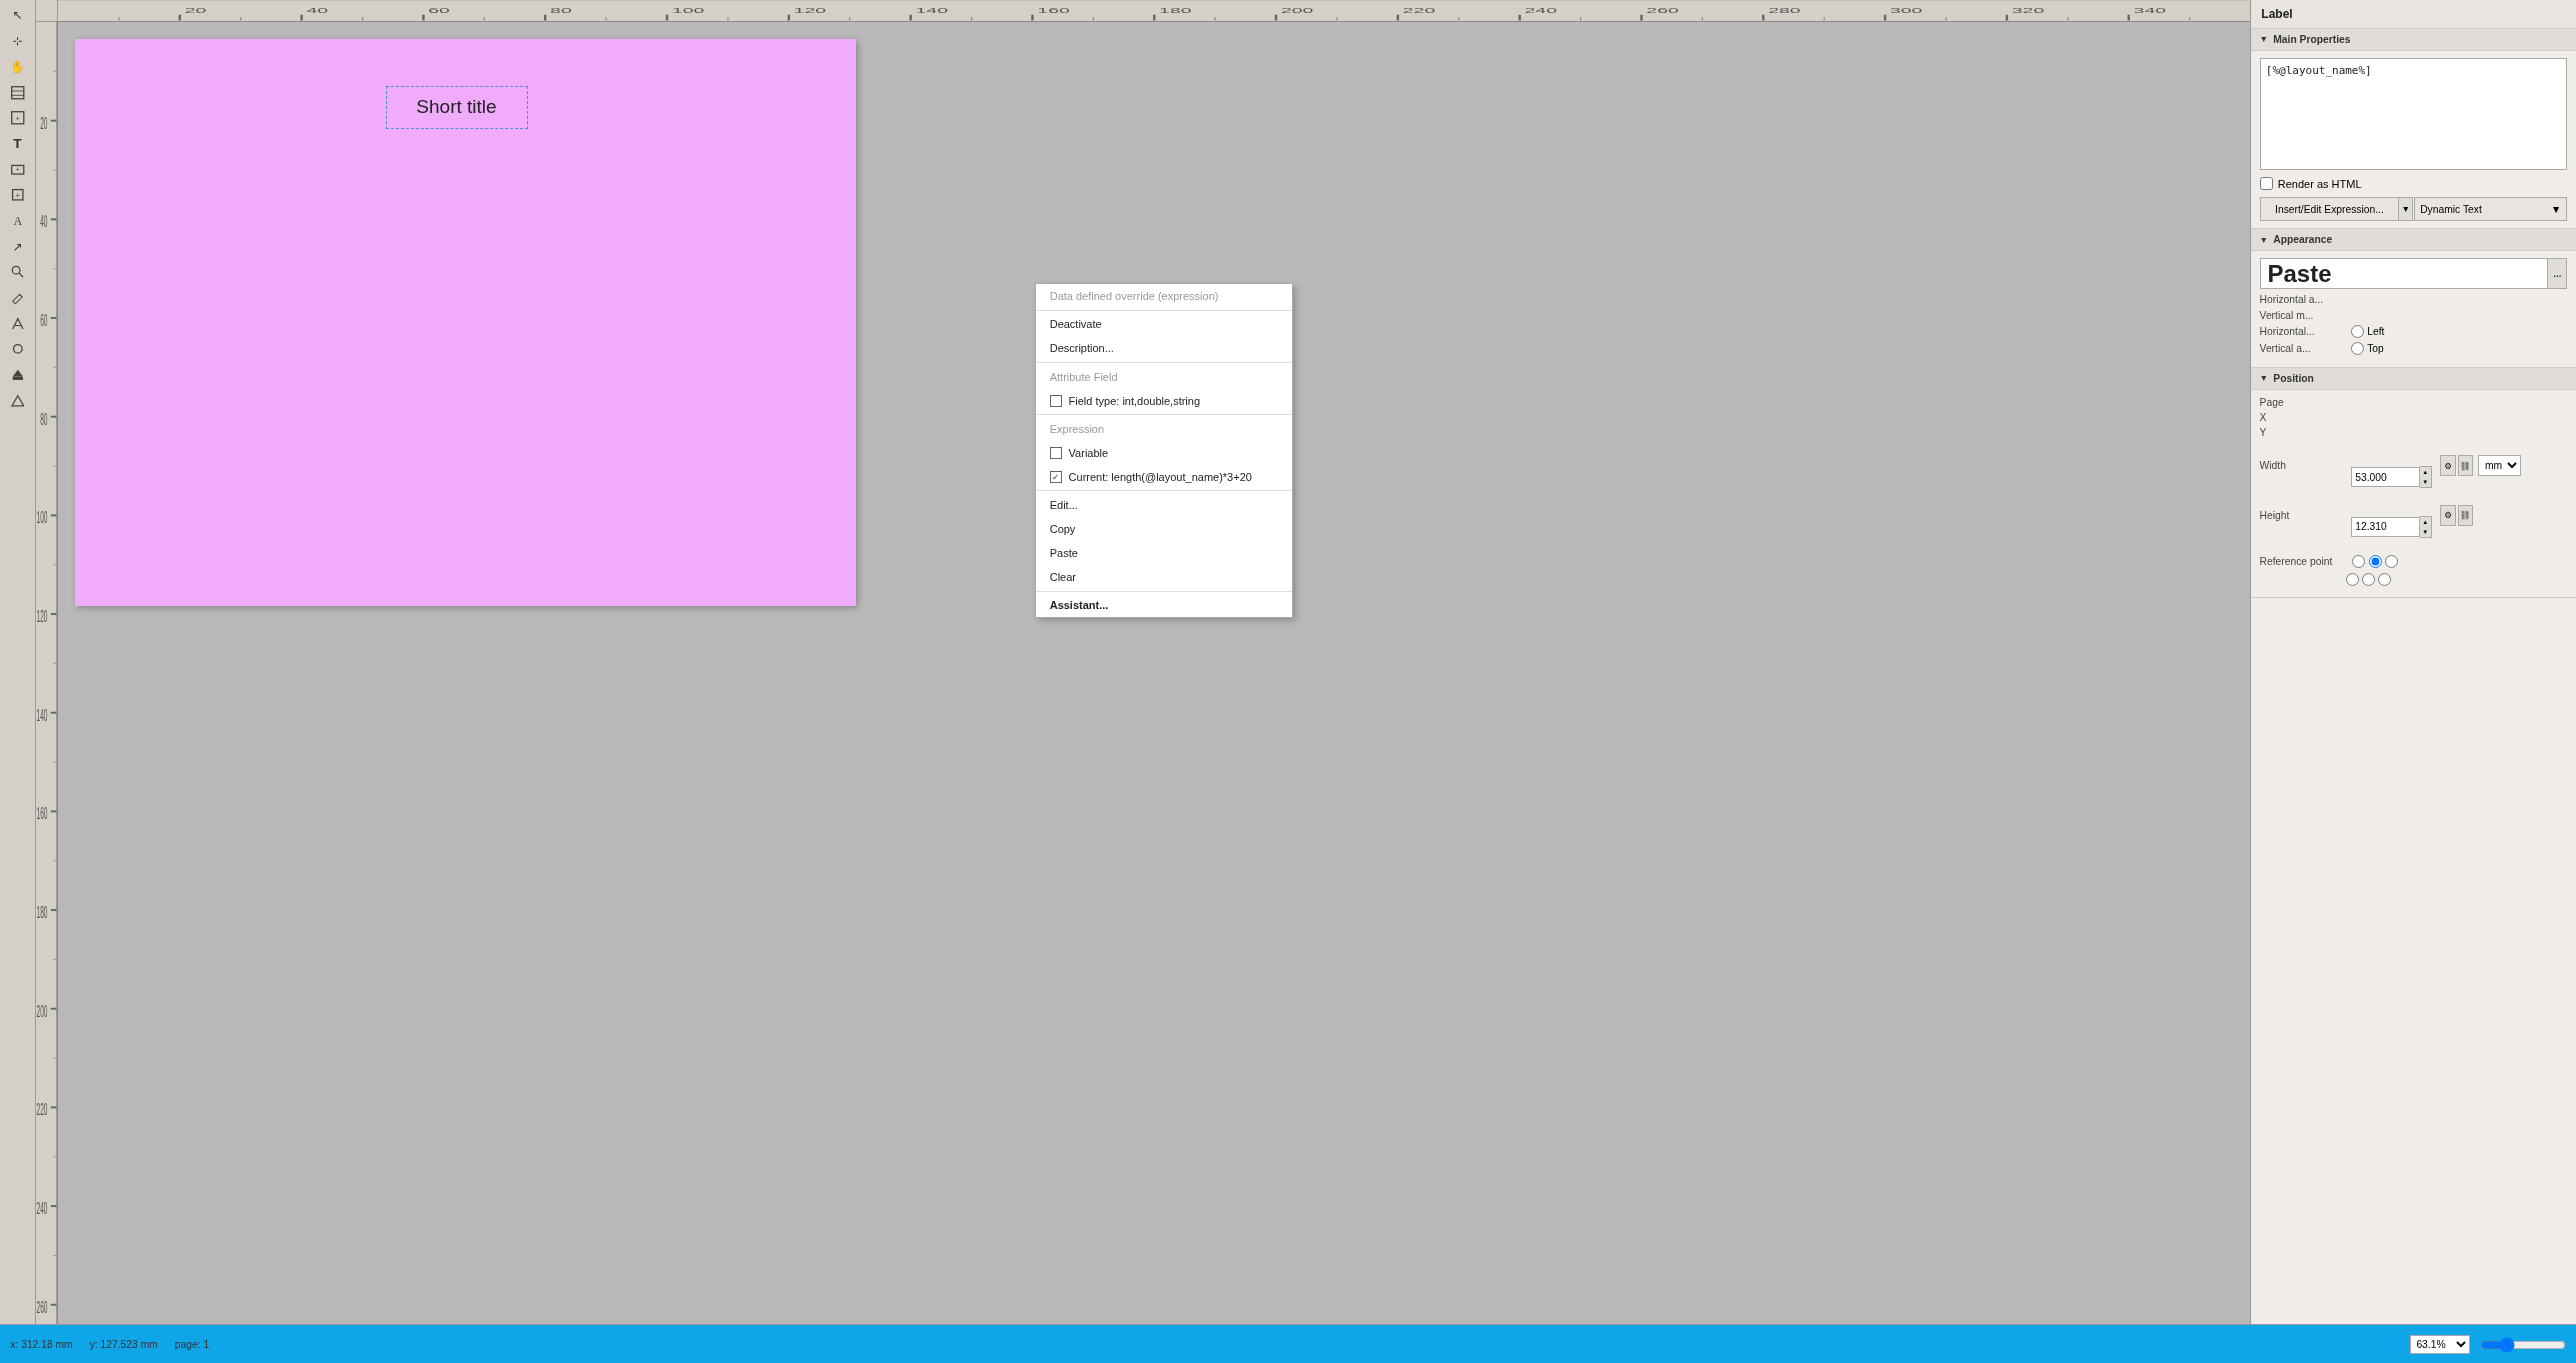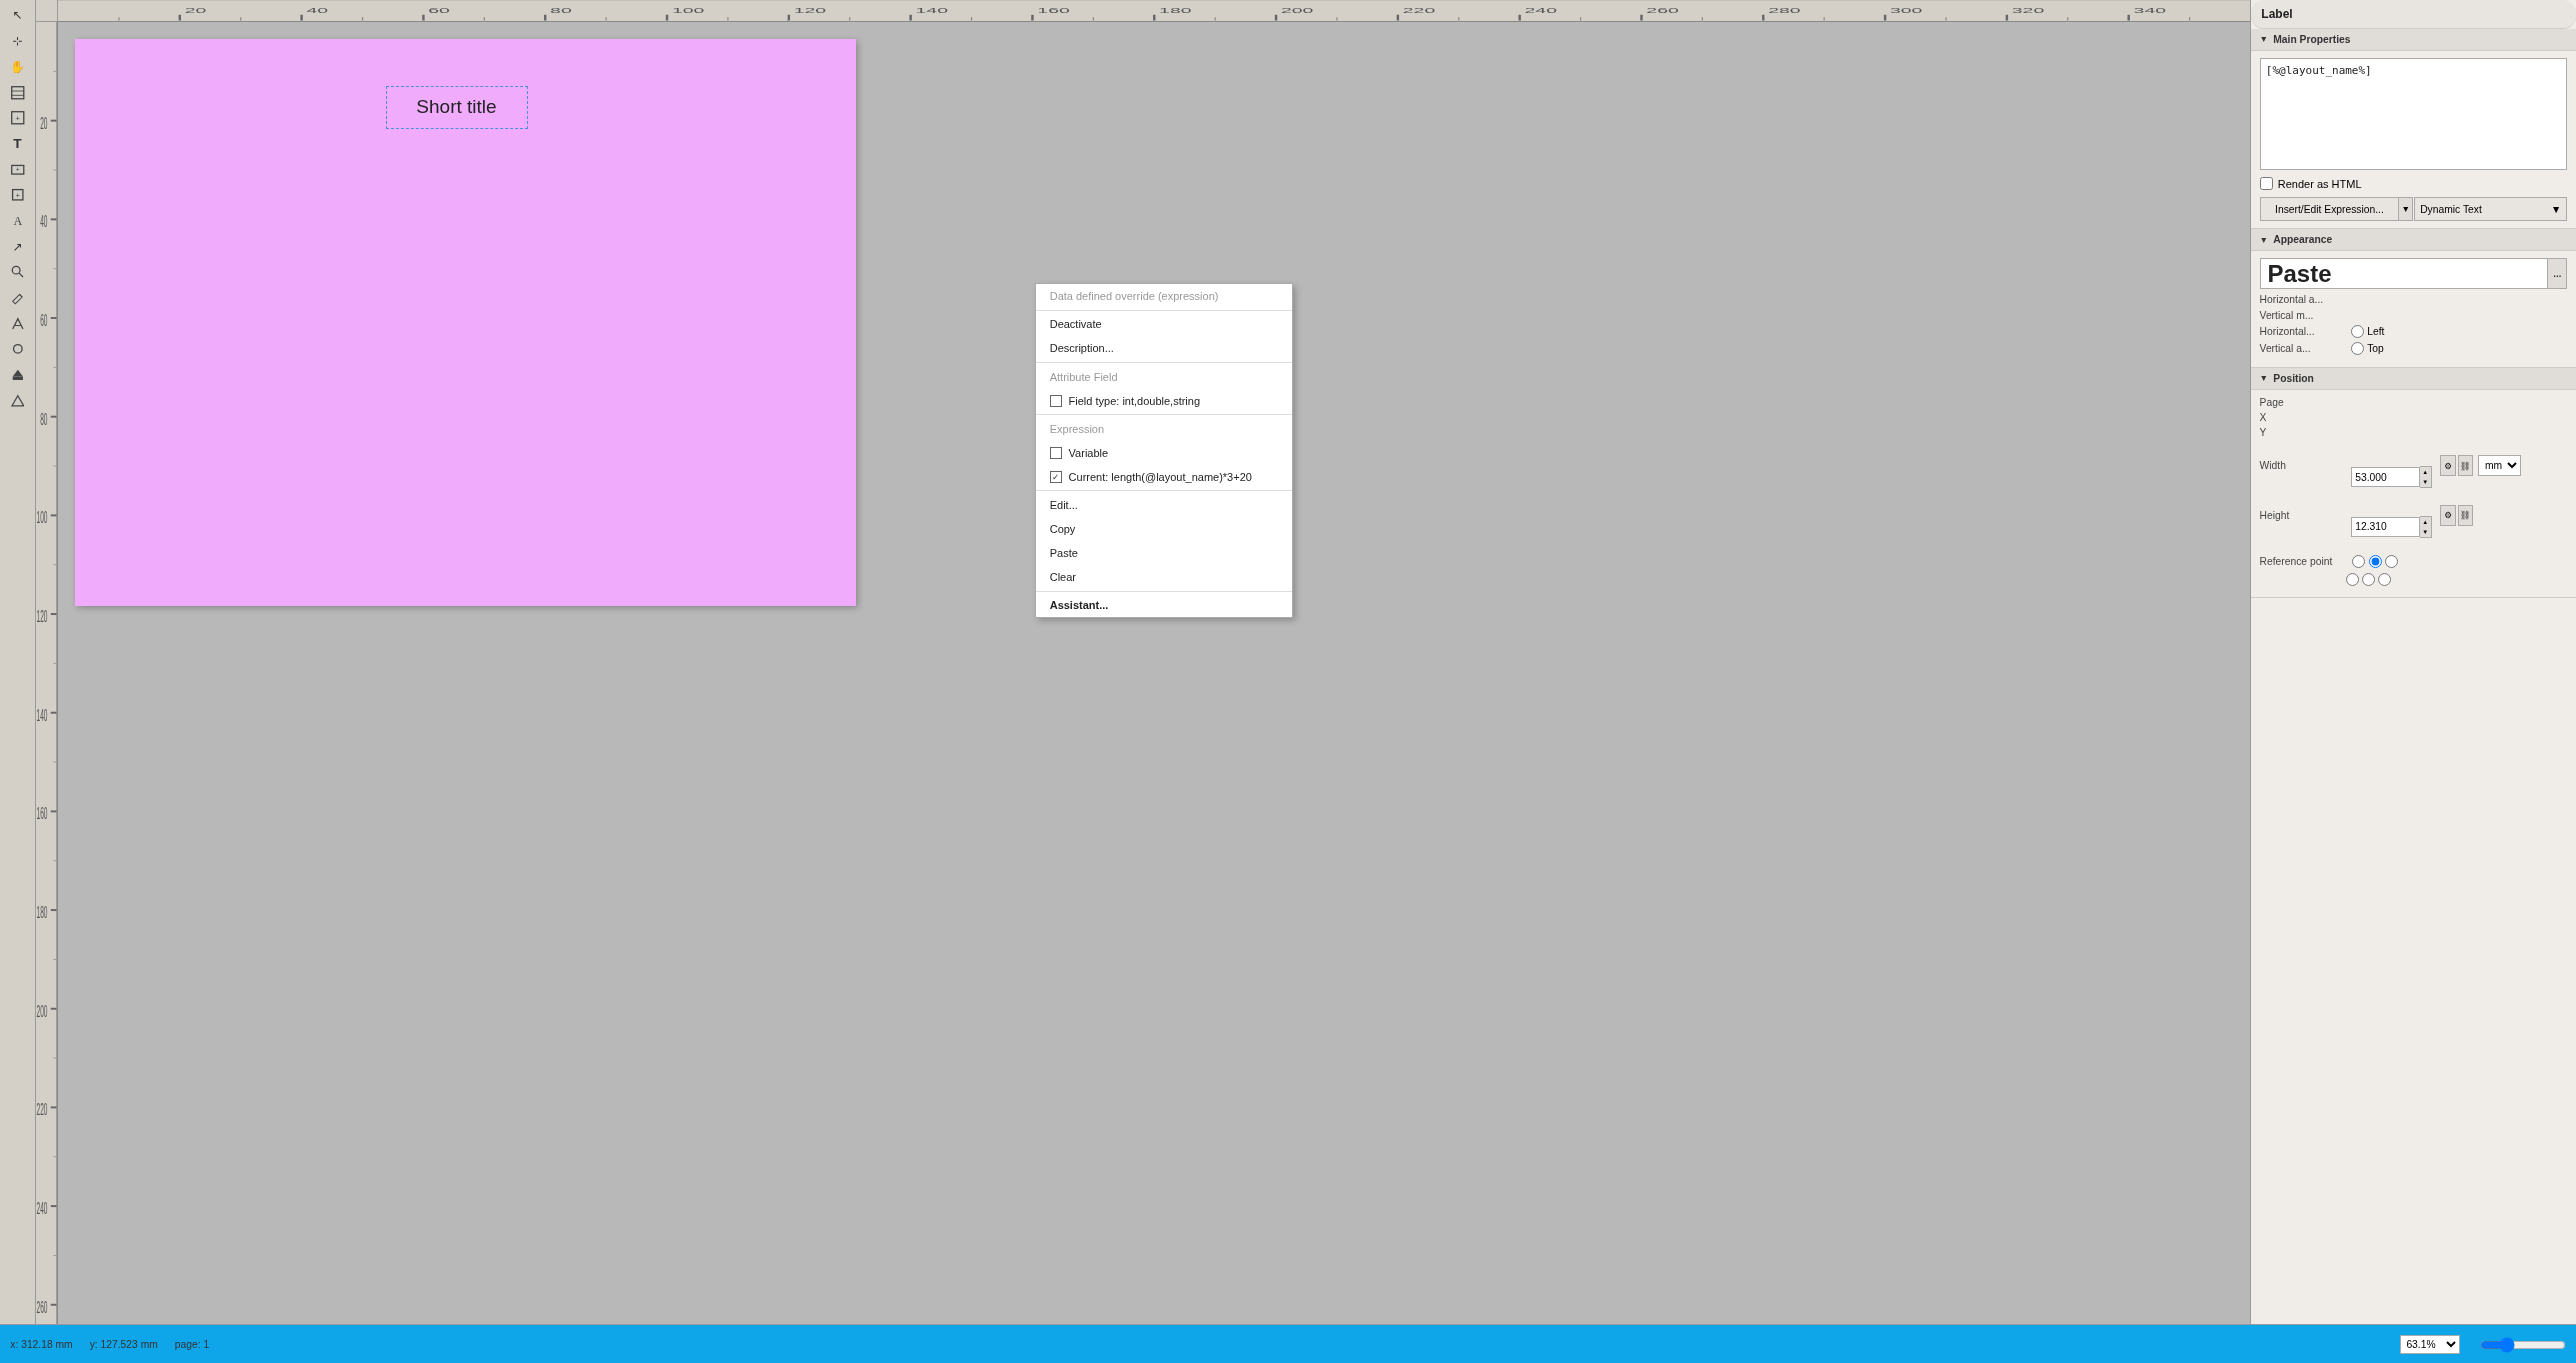--- a/index.html
+++ b/index.html
@@ -139,21 +139,20 @@
       overflow-x: hidden;
     }
 
     .panel-title {
       padding: 6.9px 10.3px;
       font-size: 12px;
       font-weight: bold;
       color: #222;
       background: #e8e4e0;
       border-bottom: 0.9px solid #ccc;
-      border-radius: 13px;
     }
 
     .section-header {
       display: flex;
       align-items: center;
       padding: 5.2px 8.6px;
       background: #e0dcd8;
       border-bottom: 0.9px solid #ccc;
       cursor: pointer;
       font-weight: bold;
@@ -414,21 +413,21 @@
       padding: 0 10.3px;
       font-size: 10.3px;
       color: #333;
       gap: 17px;
     }
 
     .status-bar-right {
       margin-left: auto;
       display: flex;
       align-items: center;
-      gap: 20px;
+      gap: 10px;
     }
 
     .zoom-select {
       height: 19px;
       border: 0.9px solid #aaa;
       font-size: 10.3px;
       background: white;
       padding: 0 1.7px;
       width: 60px;
     }

